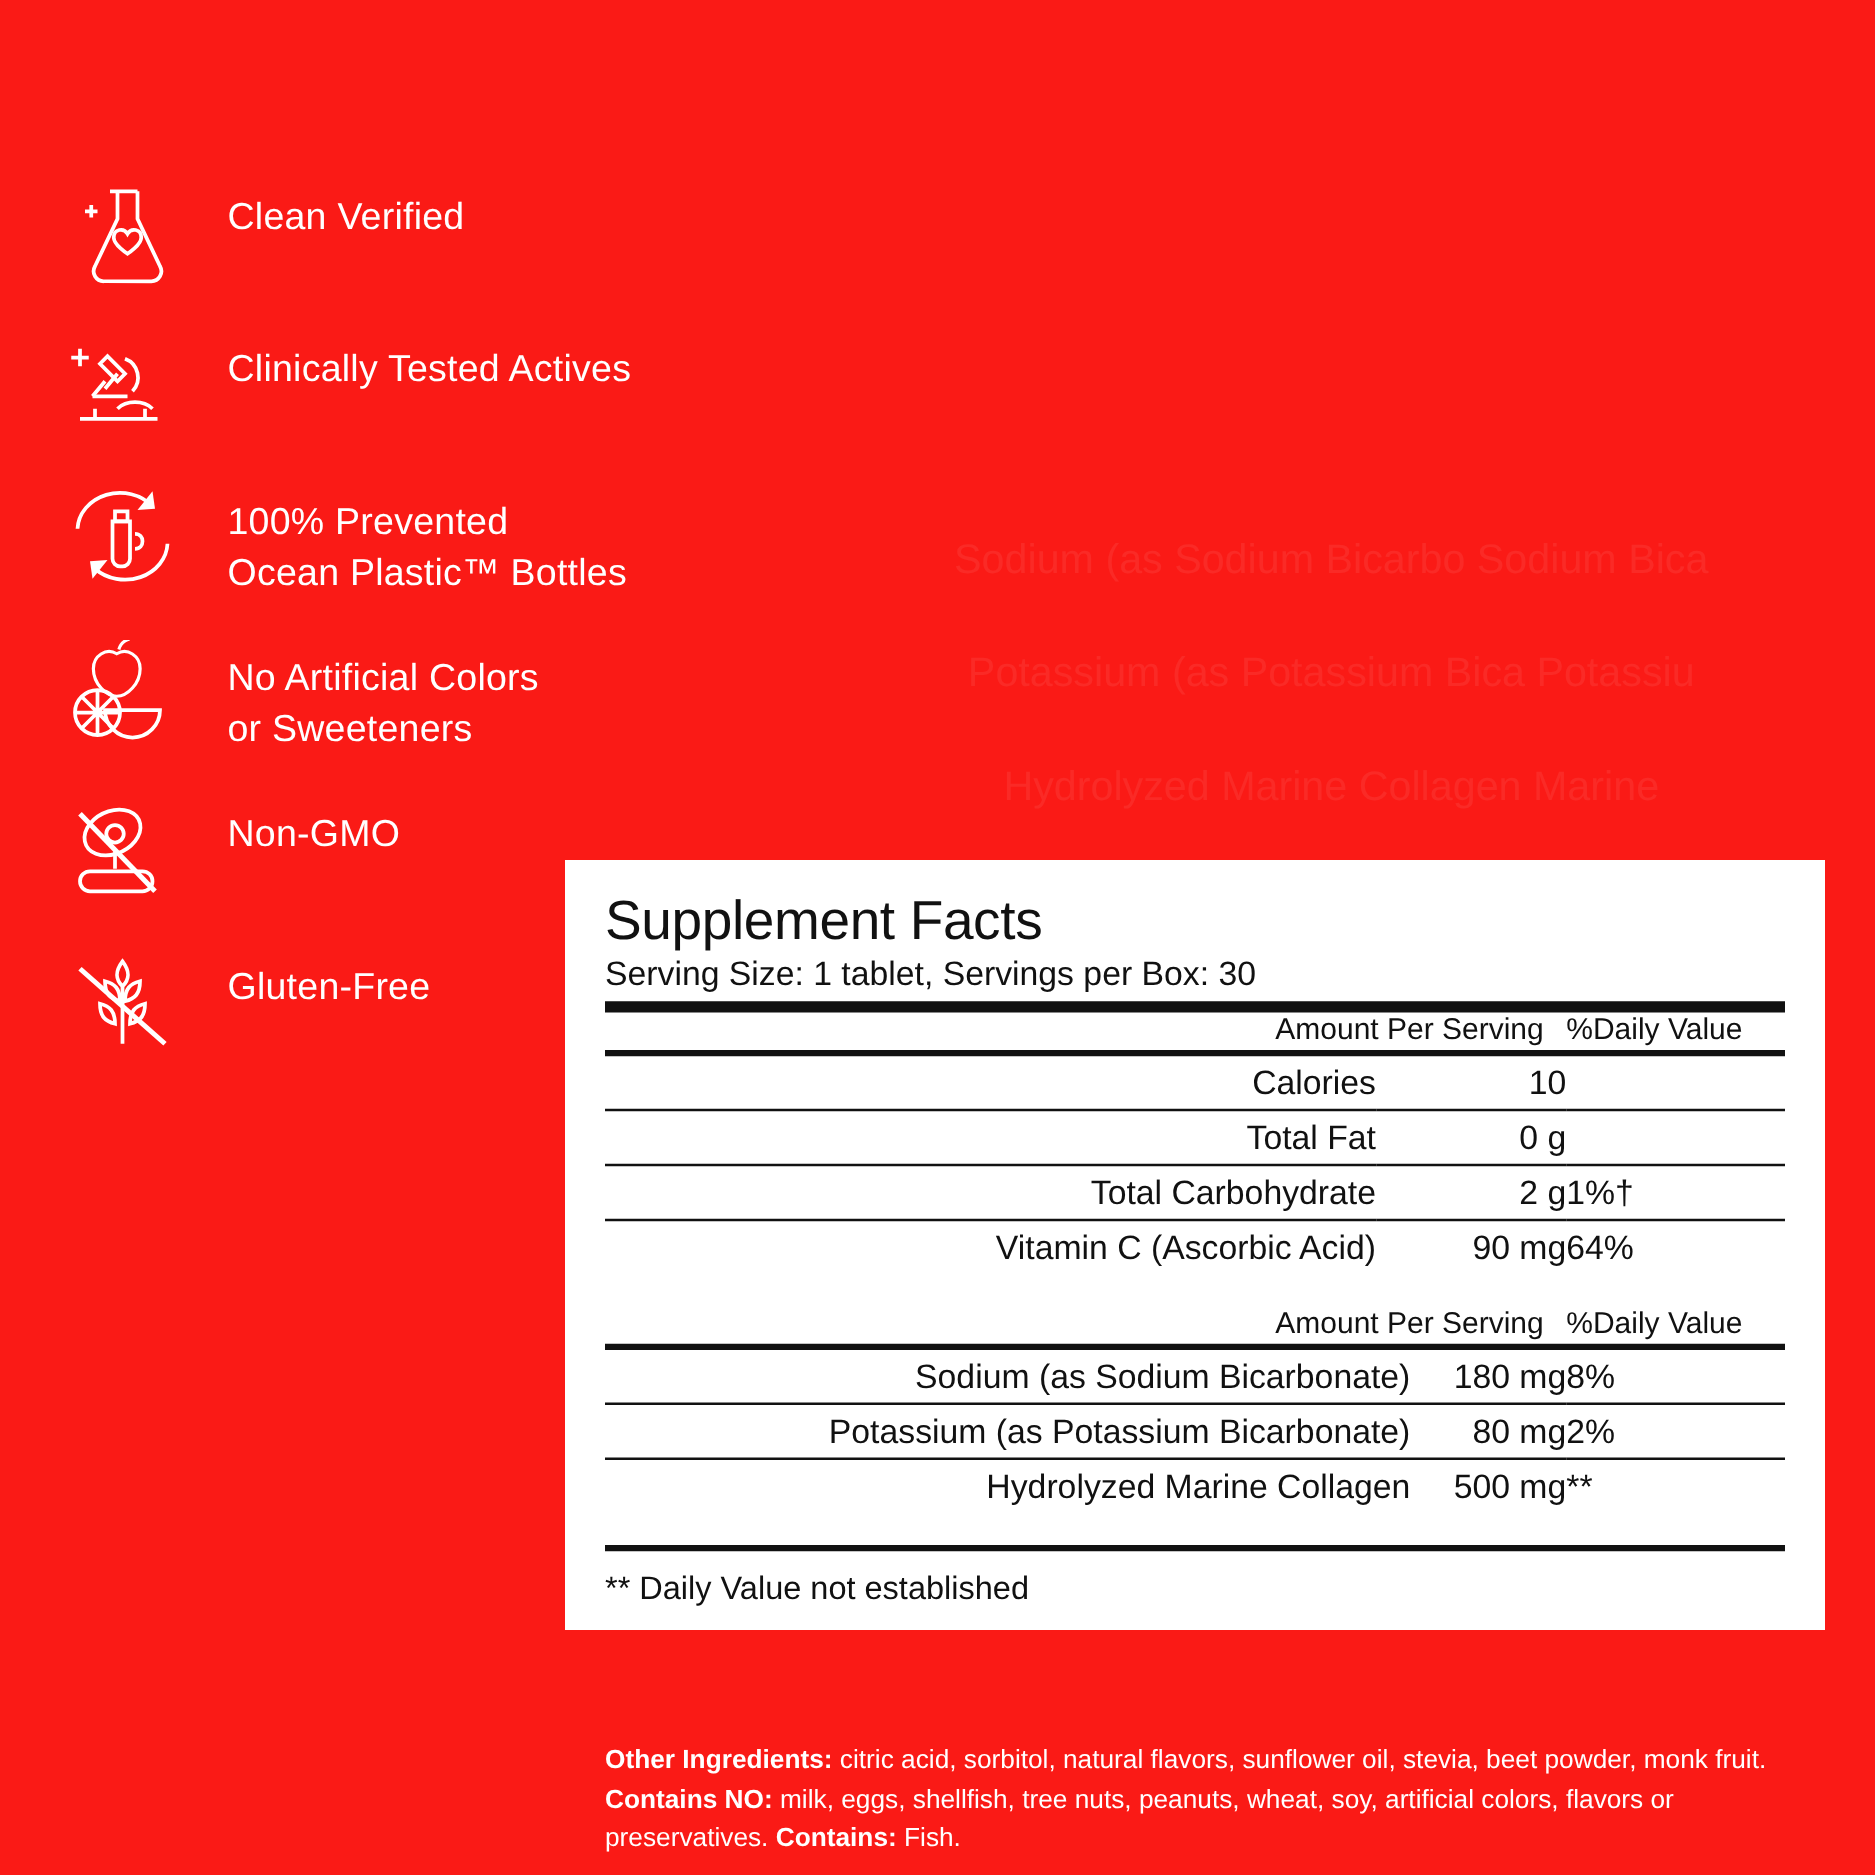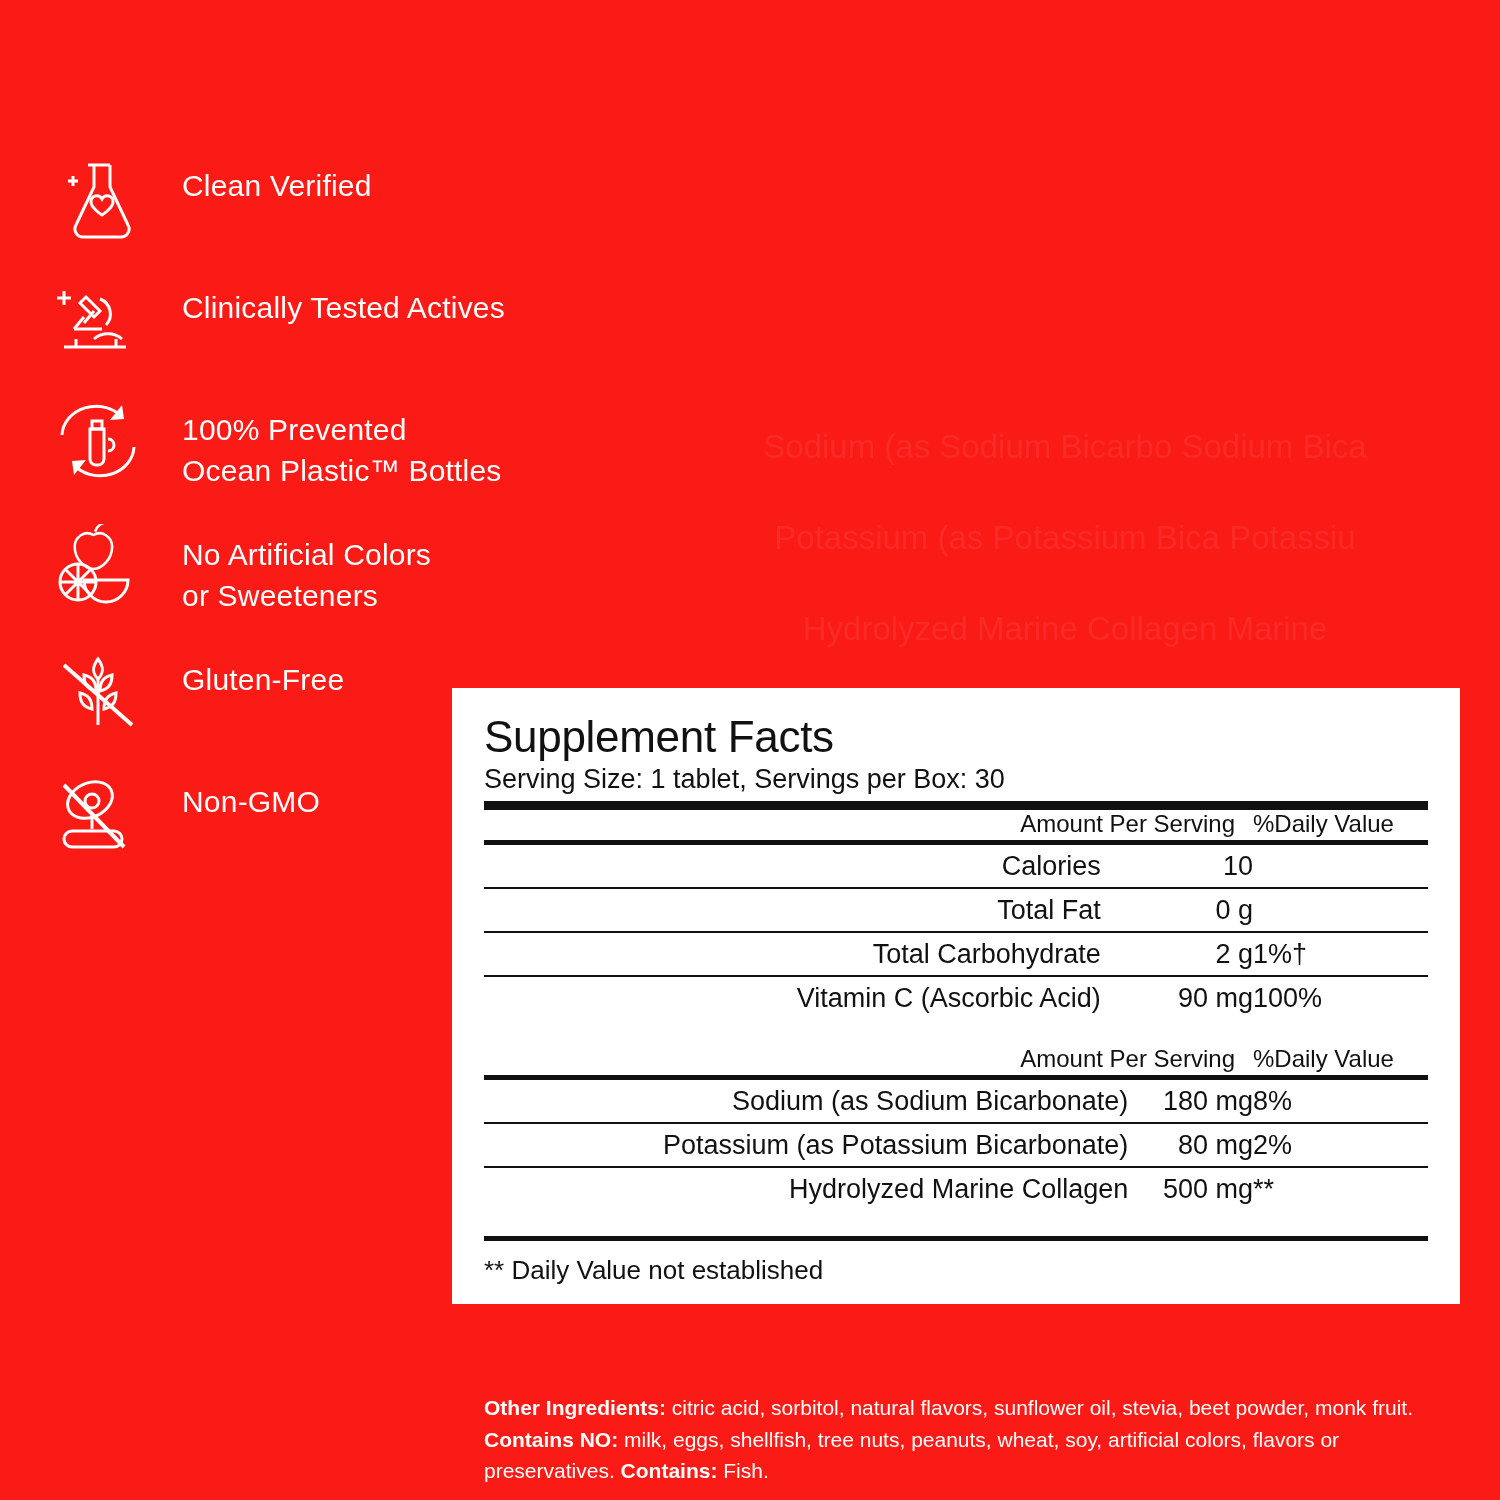--- a/index.html
+++ b/index.html
@@ -12,21 +12,21 @@
     background: #FA1A16;
     font-family: "Liberation Sans", sans-serif;
     overflow: hidden;
     position: relative;
   }
 
   
   .benefits {
     position: absolute;
     left: 45px;
-    top: 152px;
+    top: 140px;
     width: 600px;
   }
   .benefit-row {
     display: flex;
     align-items: flex-start;
     margin-bottom: 30px;
     min-height: 92px;
   }
   .benefit-icon {
     width: 105px;
@@ -210,45 +210,45 @@
         <path d="M58 78 a22 22 0 0 0 22 -22 h-44 a22 22 0 0 0 22 22 z"></path>
       </svg>
     </div>
     <div class="benefit-label">No Artificial Colors
 or Sweeteners</div>
   </div>
 
   <div class="benefit-row">
     <div class="benefit-icon">
       <svg width="96" height="86" viewBox="0 0 96 86" fill="none" stroke="#FFFFFF" stroke-width="3">
+        <path d="M22 22 a22 16 -25 1 0 36 14 a22 16 -25 1 0 -36 -14 z"></path>
+        <circle cx="42" cy="30" r="7"></circle>
+        <path d="M42 44 v14"></path>
+        <path d="M22 60 h42 a8 8 0 0 1 0 16 h-42 a8 8 0 0 1 0 -16 z"></path>
+        <path d="M14 14 l60 62" stroke-width="4"></path>
+      </svg>
+    </div>
+    <div class="benefit-label">Non-GMO</div>
+  </div>
+
+  <div class="benefit-row">
+    <div class="benefit-icon">
+      <svg width="96" height="86" viewBox="0 0 96 86" fill="none" stroke="#FFFFFF" stroke-width="3">
         <path d="M48 10 c-6 8 -6 14 0 20 c6 -6 6 -12 0 -20 z"></path>
         <path d="M34 26 c0 10 4 14 12 16 c0 -10 -4 -14 -12 -16 z"></path>
         <path d="M62 26 c0 10 -4 14 -12 16 c0 -10 4 -14 12 -16 z"></path>
         <path d="M30 44 c0 10 4 14 12 16 c0 -10 -4 -14 -12 -16 z"></path>
         <path d="M66 44 c0 10 -4 14 -12 16 c0 -10 4 -14 12 -16 z"></path>
         <path d="M48 30 v46"></path>
         <path d="M14 16 l68 60" stroke-width="4"></path>
       </svg>
     </div>
     <div class="benefit-label">Gluten-Free</div>
   </div>
 
-  <div class="benefit-row">
-    <div class="benefit-icon">
-      <svg width="96" height="86" viewBox="0 0 96 86" fill="none" stroke="#FFFFFF" stroke-width="3">
-        <path d="M22 22 a22 16 -25 1 0 36 14 a22 16 -25 1 0 -36 -14 z"></path>
-        <circle cx="42" cy="30" r="7"></circle>
-        <path d="M42 44 v14"></path>
-        <path d="M22 60 h42 a8 8 0 0 1 0 16 h-42 a8 8 0 0 1 0 -16 z"></path>
-        <path d="M14 14 l60 62" stroke-width="4"></path>
-      </svg>
-    </div>
-    <div class="benefit-label">Non-GMO</div>
-  </div>
-
 </div>
 
 <div class="ghost">
   <div>Sodium (as Sodium Bicarbo Sodium Bica</div>
   <div>Potassium (as Potassium Bica Potassiu</div>
   <div>Hydrolyzed Marine Collagen Marine</div>
   <div>Ascorbic Ac</div>
   <span class="small">Daily Value not established Daily Value not esta</span>
 </div>
 
@@ -279,21 +279,21 @@
       <td class="dv"></td>
     </tr>
     <tr>
       <td class="name">Total Carbohydrate</td>
       <td class="amt">2 g</td>
       <td class="dv">1%†</td>
     </tr>
     <tr>
       <td class="name">Vitamin C (Ascorbic Acid)</td>
       <td class="amt">90 mg</td>
-      <td class="dv">100%</td>
+      <td class="dv">64%</td>
     </tr>
   </tbody>
     </table>
 
   <div class="rule-spacer"></div>
 
   <div class="hdr-row">
     <span class="aps">Amount Per Serving</span>
     <span class="dvh">%Daily Value</span>
   </div>

